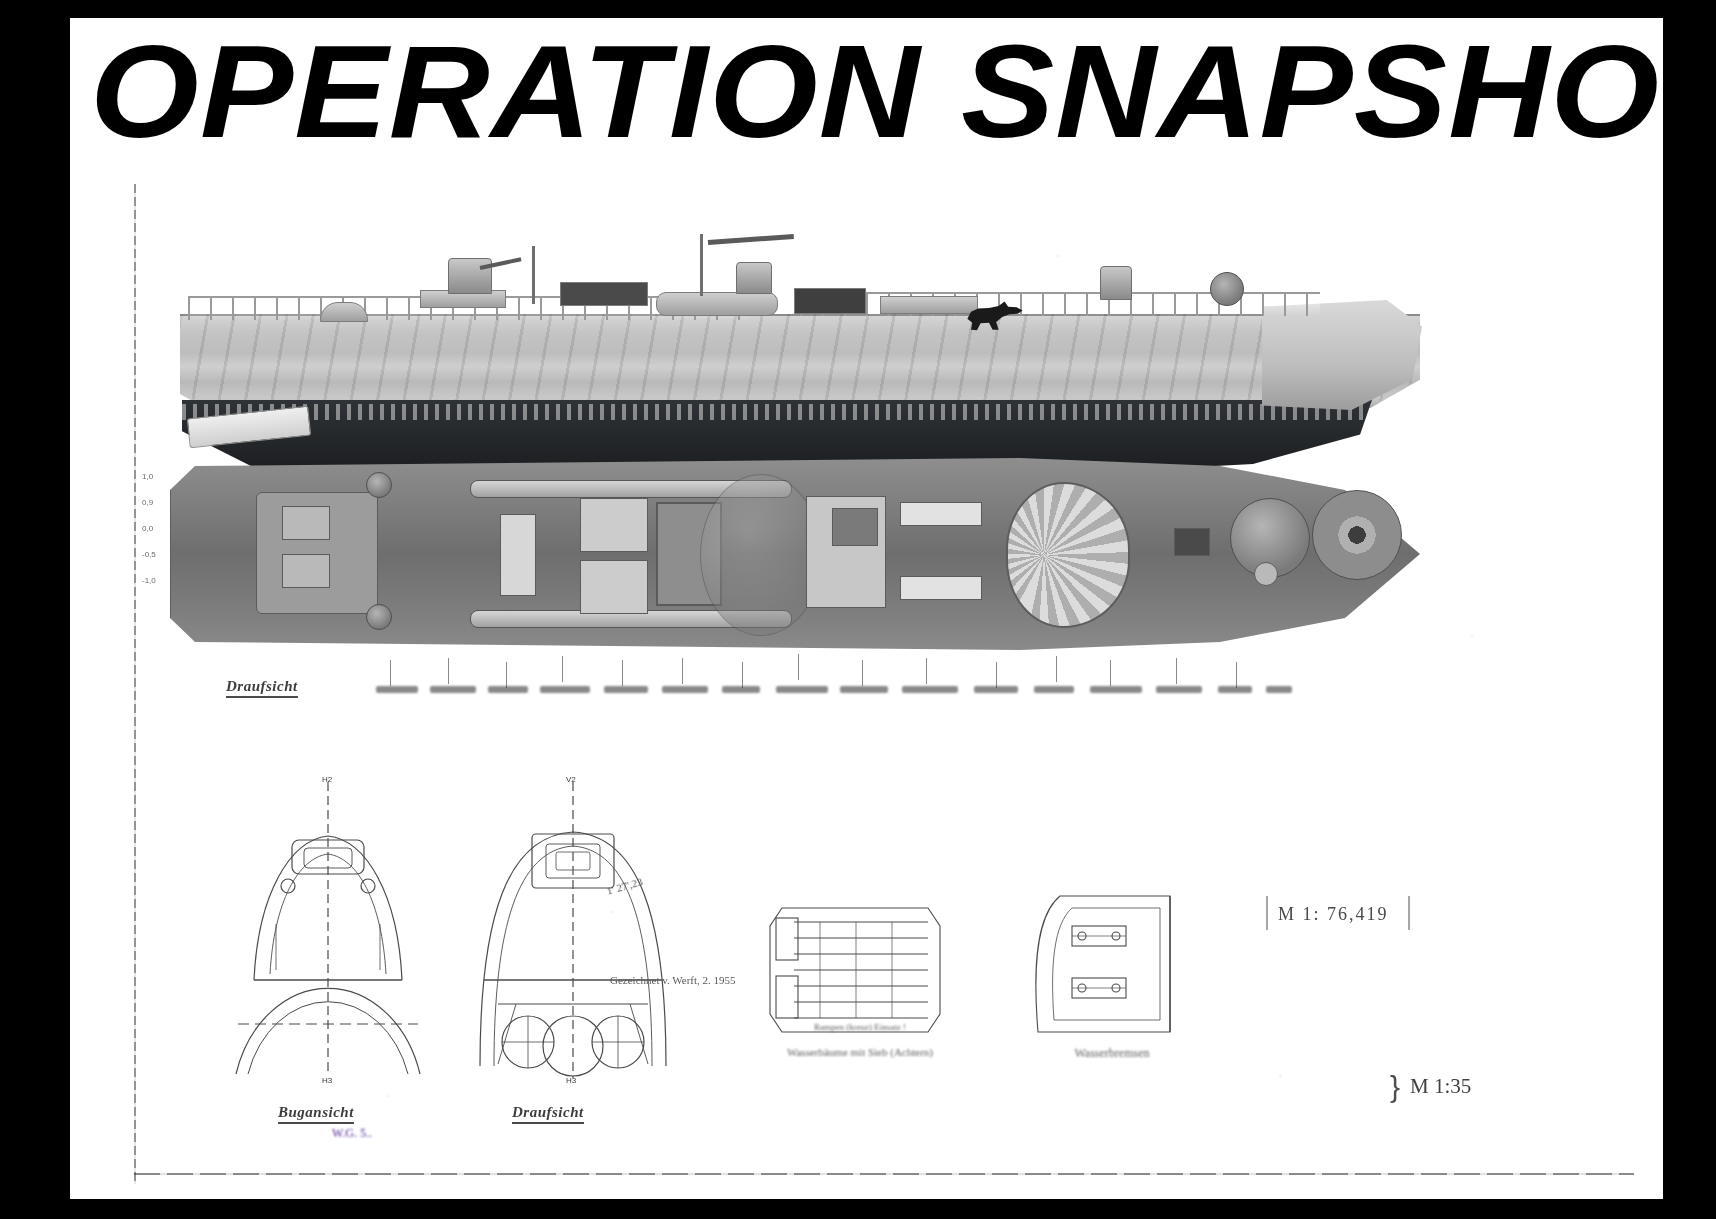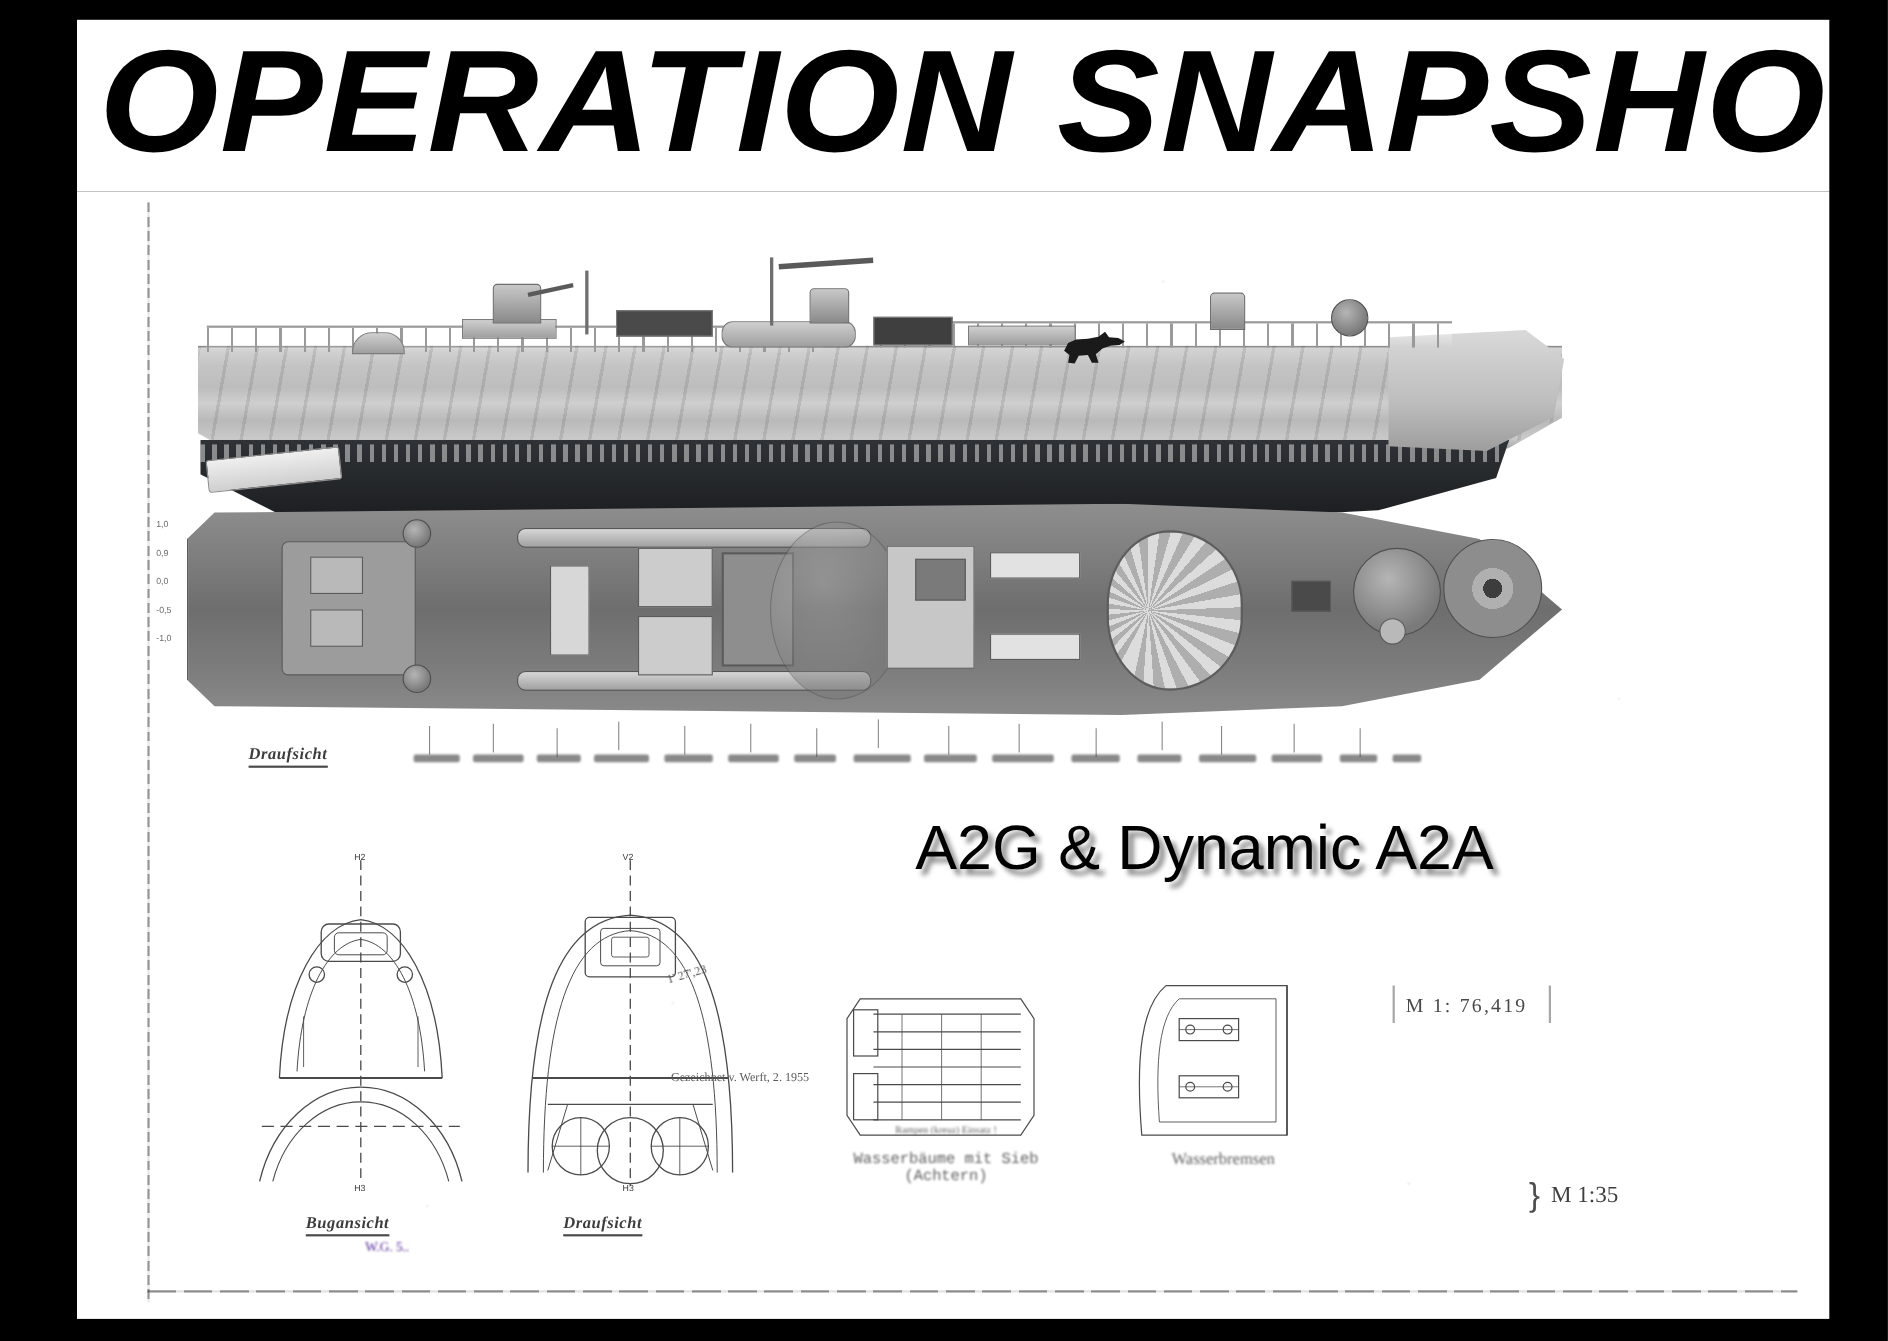--- a/index.html
+++ b/index.html
@@ -514,54 +514,53 @@
         <g fill="none" stroke="#4a4a4a" stroke-width="1.1">
           <path d="M22 16 L 168 16 L 180 34 L 180 122 L 168 140 L 22 140 L 10 122 L 10 34 Z"></path>
           <path d="M34 30 L 168 30 M34 46 L 168 46 M34 62 L 168 62
                    M34 78 L 168 78 M34 94 L 168 94 M34 110 L 168 110 M34 126 L 168 126"></path>
           <rect x="16" y="26" width="22" height="42"></rect>
           <rect x="16" y="84" width="22" height="42"></rect>
           <path d="M60 30 L 60 126 M96 30 L 96 126 M132 30 L 132 126" stroke-width="0.7"></path>
         </g>
       </svg>
     </div>
-    <div style="position:absolute;left:700px;top:872px;width:180px;text-align:center;font-family:Liberation Mono, monospace;font-size:14px;color:#5e5e5e;filter:blur(.8px);">Wasserbäume mit Sieb (Achtern)</div>
+    <div style="position:absolute;left:700px;top:872px;width:180px;text-align:center;font-family:Liberation Serif, serif;font-size:11px;color:#5e5e5e;filter:blur(.8px);">Wasserbäume mit Sieb (Achtern)</div>
     <div style="position:absolute;left:700px;top:848px;width:180px;text-align:center;font-family:'Liberation Serif',serif;font-size:9px;color:#5e5e5e;filter:blur(.8px);">Rampen (kreuz) Einsatz !</div>
 
     <div class="section-view" style="left:950px;top:716px;">
       <svg width="180" height="150" viewBox="0 0 180 150">
         <g fill="none" stroke="#4a4a4a" stroke-width="1.1">
           <path d="M40 6 C 18 24, 12 70, 18 142 L 150 142 L 150 6 Z"></path>
           <path d="M52 18 C 34 34, 30 74, 34 130 L 140 130 L 140 18 Z" stroke-width="0.8"></path>
           <rect x="52" y="36" width="54" height="20"></rect>
           <rect x="52" y="88" width="54" height="20"></rect>
           <path d="M52 46 L 106 46 M52 98 L 106 98" stroke-width="0.7"></path>
           <circle cx="62" cy="46" r="4"></circle>
             <circle cx="96" cy="46" r="4"></circle>
           <circle cx="62" cy="98" r="4"></circle>
             <circle cx="96" cy="98" r="4"></circle>
           <path d="M150 6 L 150 142" stroke-width="1.4"></path>
         </g>
       </svg>
     </div>
-    <div style="position:absolute;left:952px;top:872px;width:180px;text-align:center;font-family:'Liberation Serif',serif;font-size:15px;color:#5e5e5e;filter:blur(.8px);">Wasserbremsen</div>
+    <div style="position:absolute;left:952px;top:872px;width:180px;text-align:center;font-family:'Liberation Serif',serif;font-size:12px;color:#5e5e5e;filter:blur(.8px);">Wasserbremsen</div>
 
     <div class="tb-scale-box"></div>
     <div class="tb-scale">M 1: 76,419</div>
 
 
     <div class="tb-brace">}</div>
     <div class="tb-foot-right">M 1:35</div>
 
     <div style="position:absolute;left:72px;top:290px;width:40px;font-family:'Liberation Sans',sans-serif;font-size:8px;color:#6b6b6b;line-height:26px;filter:blur(.7px);">
       <div>1,0</div>
       <div>0,9</div>
       <div>0,0</div>
       <div>-0,5</div>
       <div>-1,0</div>
     </div>
 
     <div class="overlay-caption">
-      <span class="l2">A2G &amp; Dynamic A2A</span>
     </div>
 
   </div>
 </div>
 
 </body></html>

